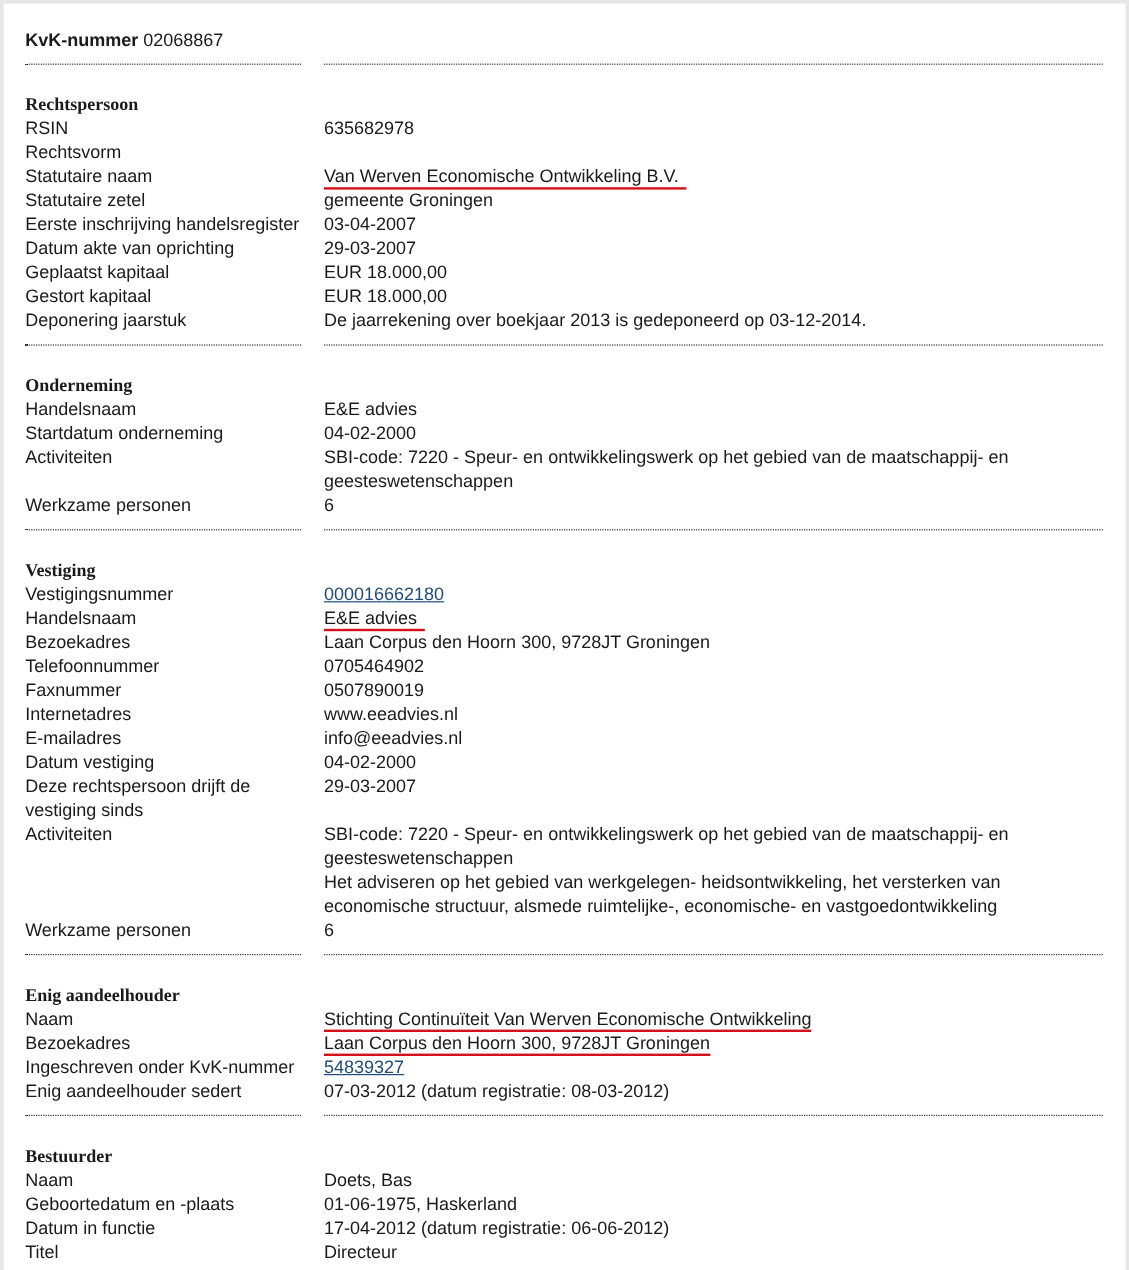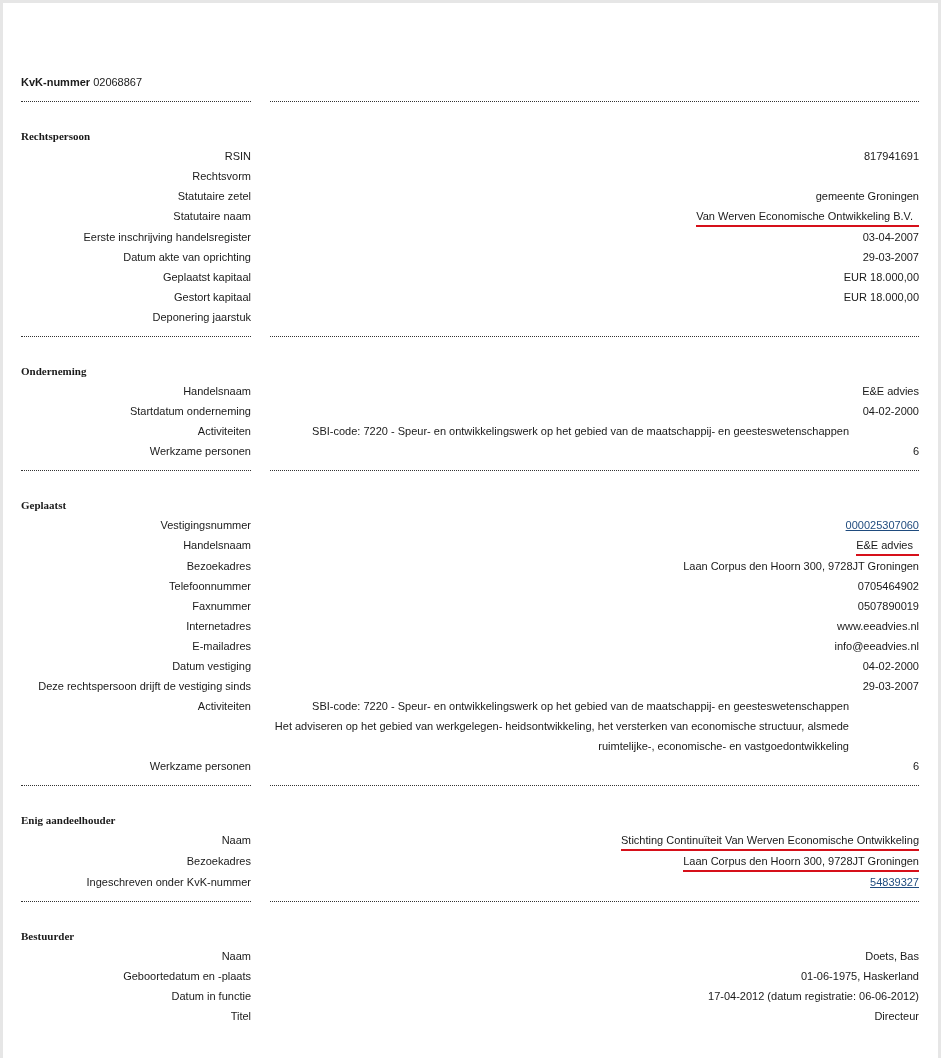--- a/index.html
+++ b/index.html
@@ -9,23 +9,23 @@
     font-family: "Liberation Sans", sans-serif;
     color: #1a1a1a;
   }
   .card {
     position: absolute; left: 3px; top: 3px; width: 935px; height: 1060px;
     background: #ffffff;
     box-sizing: border-box;
   }
   .content {
     position: absolute; left: 18px; top: 21px; width: 898px;
-    font-size: 11px; line-height: 20px; margin-top: 48px;
+    font-size: 15px; line-height: 20px;
   }
-  .row { display: flex; text-align: right; }
+  .row { display: flex; }
   .lbl { width: 230px; flex: 0 0 230px; padding-right: 19px; }
   .val { flex: 1 1 auto; }
   .kvk-label { font-weight: bold; }
   .sec-title { font-weight: bold; font-family: Liberation Serif, serif; }
   .divider { display: flex; height: 1px; margin: 9px 0 24px 0; }
   .divider .dl { width: 230px; flex: 0 0 230px; border-top: 1px dotted #333; }
   .divider .gap { width: 19px; flex: 0 0 19px; }
   .divider .dr { flex: 1 1 auto; border-top: 1px dotted #333; }
   .link { color: #1f4b7e; text-decoration: underline; cursor: pointer; }
   .mark { border-bottom: 2px solid #d6101a; padding-bottom: 0; line-height: 17px; display: inline-block; }
@@ -45,51 +45,52 @@
   <div class="divider">
         <div class="dl"></div>
         <div class="gap"></div>
         <div class="dr"></div>
       </div>
 
   <div>
     <div class="sec-title">Rechtspersoon</div>
     <div class="row">
       <div class="lbl">RSIN</div>
-      <div class="val">817941691</div>
+      <div class="val">635682978</div>
     </div>
     <div class="row">
       <div class="lbl">Rechtsvorm</div>
+    </div>
+    <div class="row">
+      <div class="lbl">Statutaire naam</div>
+      <div class="val"><span class="mark pad">Van Werven Economische Ontwikkeling B.V.</span></div>
     </div>
     <div class="row">
       <div class="lbl">Statutaire zetel</div>
       <div class="val">gemeente Groningen</div>
     </div>
     <div class="row">
-      <div class="lbl">Statutaire naam</div>
-      <div class="val"><span class="mark pad">Van Werven Economische Ontwikkeling B.V.</span></div>
-    </div>
-    <div class="row">
       <div class="lbl">Eerste inschrijving handelsregister</div>
       <div class="val">03-04-2007</div>
     </div>
     <div class="row">
       <div class="lbl">Datum akte van oprichting</div>
       <div class="val">29-03-2007</div>
     </div>
     <div class="row">
       <div class="lbl">Geplaatst kapitaal</div>
       <div class="val">EUR 18.000,00</div>
     </div>
     <div class="row">
       <div class="lbl">Gestort kapitaal</div>
       <div class="val">EUR 18.000,00</div>
     </div>
     <div class="row">
       <div class="lbl">Deponering jaarstuk</div>
+      <div class="val">De jaarrekening over boekjaar 2013 is gedeponeerd op 03-12-2014.</div>
     </div>
   </div>
   <div class="divider">
         <div class="dl"></div>
         <div class="gap"></div>
         <div class="dr"></div>
       </div>
 
   <div>
     <div class="sec-title">Onderneming</div>
@@ -110,24 +111,24 @@
       <div class="val">6</div>
     </div>
   </div>
   <div class="divider">
         <div class="dl"></div>
         <div class="gap"></div>
         <div class="dr"></div>
       </div>
 
   <div>
-    <div class="sec-title">Geplaatst</div>
+    <div class="sec-title">Vestiging</div>
     <div class="row">
       <div class="lbl">Vestigingsnummer</div>
-      <div class="val"><a class="link">000025307060</a></div>
+      <div class="val"><a class="link">000016662180</a></div>
     </div>
     <div class="row">
       <div class="lbl">Handelsnaam</div>
       <div class="val"><span class="mark pad">E&amp;E advies</span></div>
     </div>
     <div class="row">
       <div class="lbl">Bezoekadres</div>
       <div class="val">Laan Corpus den Hoorn 300, 9728JT Groningen</div>
     </div>
     <div class="row">
@@ -179,20 +180,24 @@
       <div class="val"><span class="mark">Stichting Continuïteit Van Werven Economische Ontwikkeling</span></div>
     </div>
     <div class="row">
       <div class="lbl">Bezoekadres</div>
       <div class="val"><span class="mark">Laan Corpus den Hoorn 300, 9728JT Groningen</span></div>
     </div>
     <div class="row">
       <div class="lbl">Ingeschreven onder KvK-nummer</div>
       <div class="val"><a class="link">54839327</a></div>
     </div>
+    <div class="row">
+      <div class="lbl">Enig aandeelhouder sedert</div>
+      <div class="val">07-03-2012 (datum registratie: 08-03-2012)</div>
+    </div>
   </div>
   <div class="divider">
         <div class="dl"></div>
         <div class="gap"></div>
         <div class="dr"></div>
       </div>
 
   <div>
     <div class="sec-title">Bestuurder</div>
     <div class="row">

